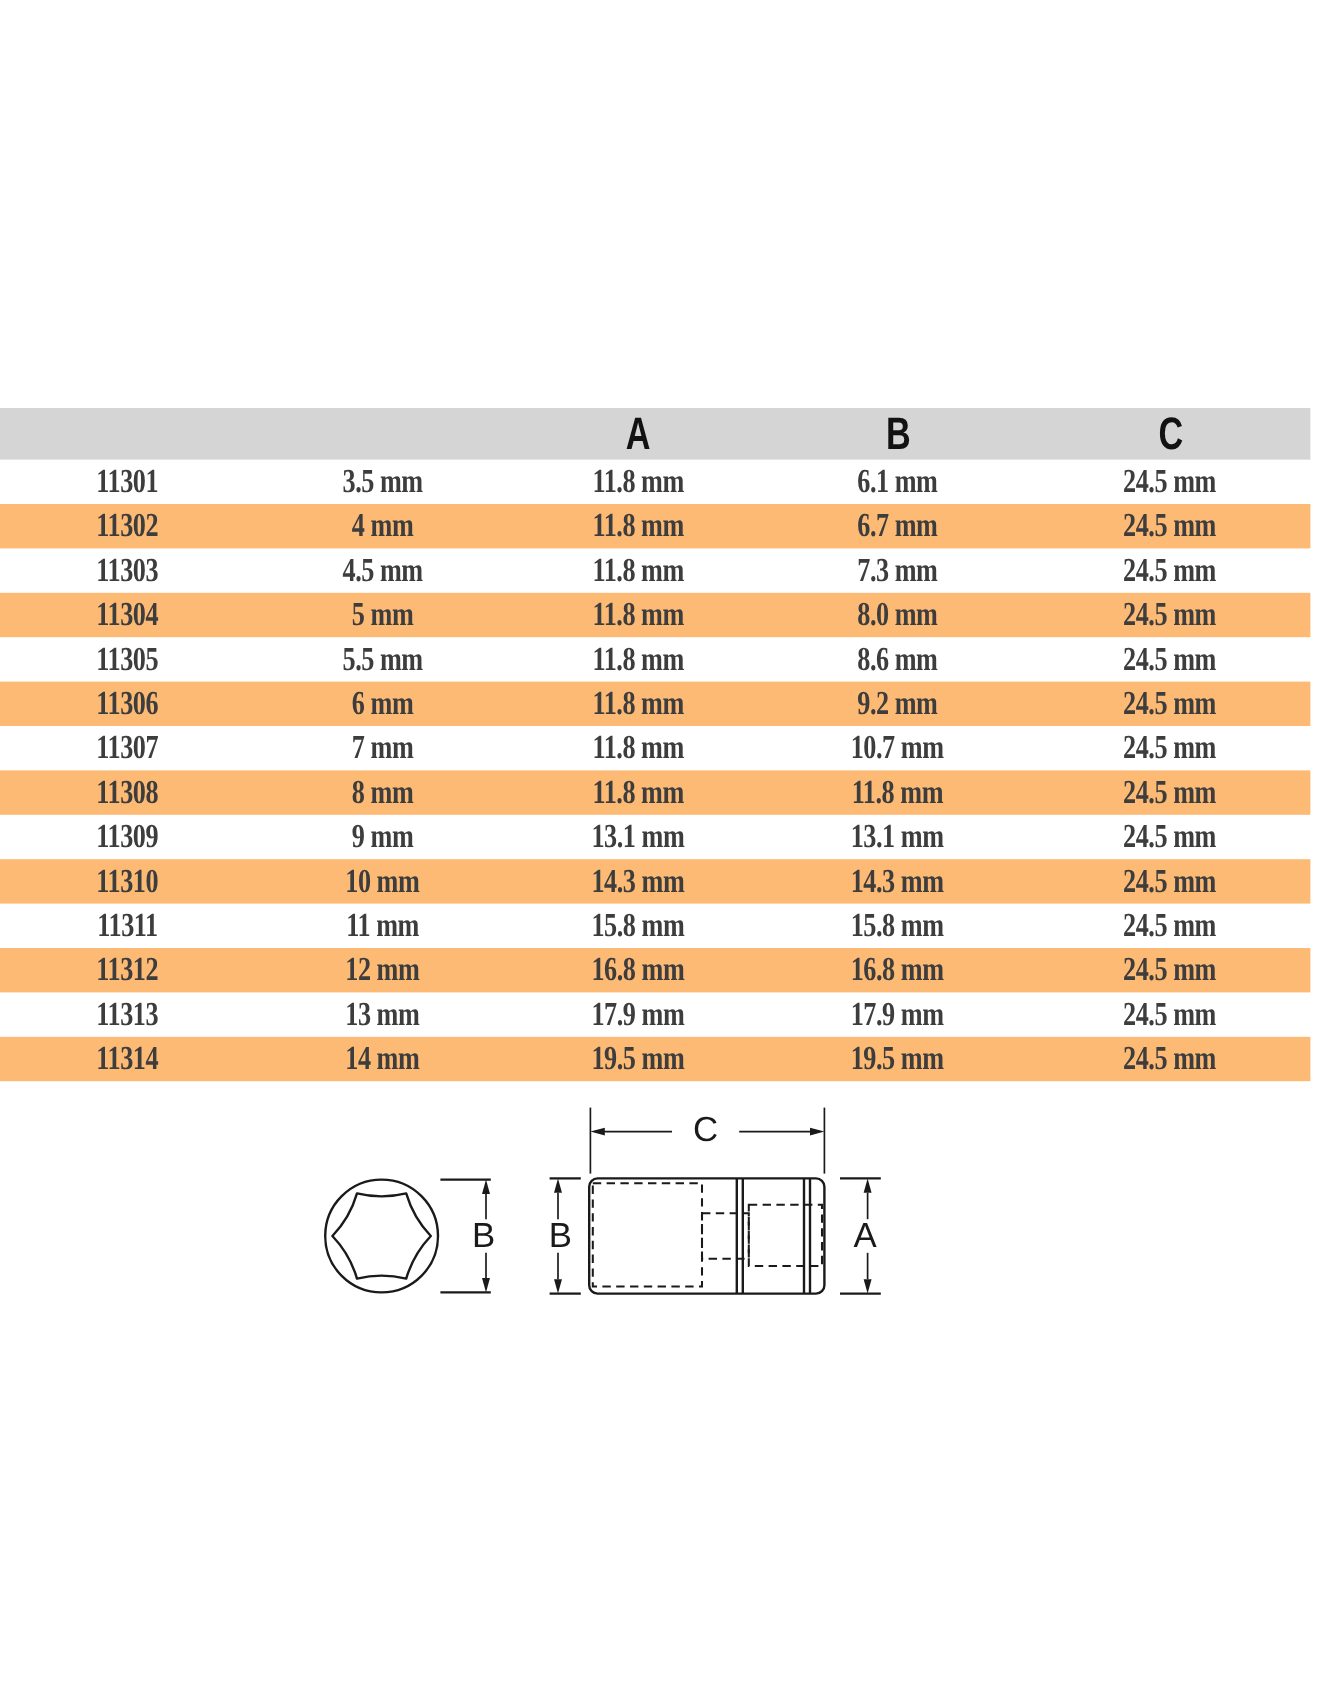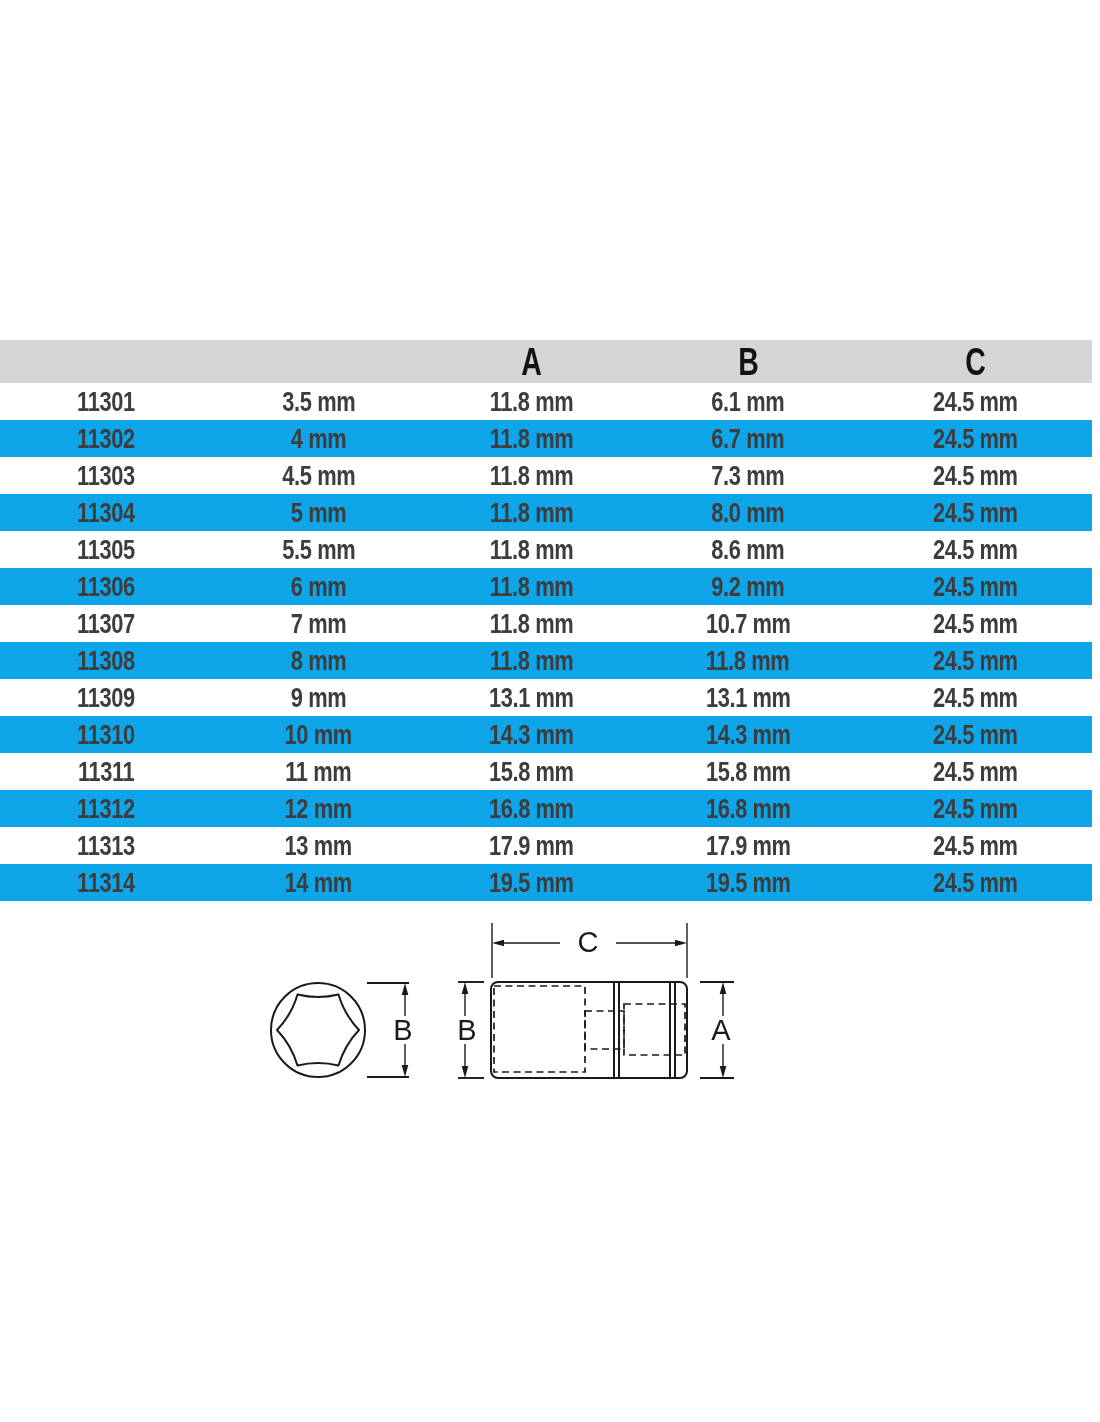--- a/index.html
+++ b/index.html
@@ -7,22 +7,22 @@
     width:1100px;height:1422px;background:#ffffff;position:relative;overflow:hidden;
     font-family:"Liberation Sans", sans-serif;
   }
   .spec-table{position:absolute;top:340px;left:0;width:1092px;}
   .trow{
     display:grid;
     grid-template-columns:212px 213px 213px 220px 234px;
     align-items:center;
   }
   .thead{height:43px;background:#d5d5d5;}
-  .tr{height:37px;}
-  .tr.alt{background:#0ea5e9;}
+  .tr{height:37px;font-family:Liberation Serif, serif;}
+  .tr.alt{background:#fdba74;}
   .cell{text-align:center;white-space:nowrap;}
   .ht{
     display:inline-block;font-size:38px;font-weight:bold;color:#121212;
     transform:scaleX(0.75);transform-origin:center;letter-spacing:-0.5px;line-height:1;
   }
   .ct{
     display:inline-block;font-size:28px;font-weight:bold;color:#3d3d3d;
     transform:scaleX(0.78);transform-origin:center;letter-spacing:-0.5px;line-height:1;
   }
   .diagram{position:absolute;top:915px;left:0;width:1100px;height:190px;}

